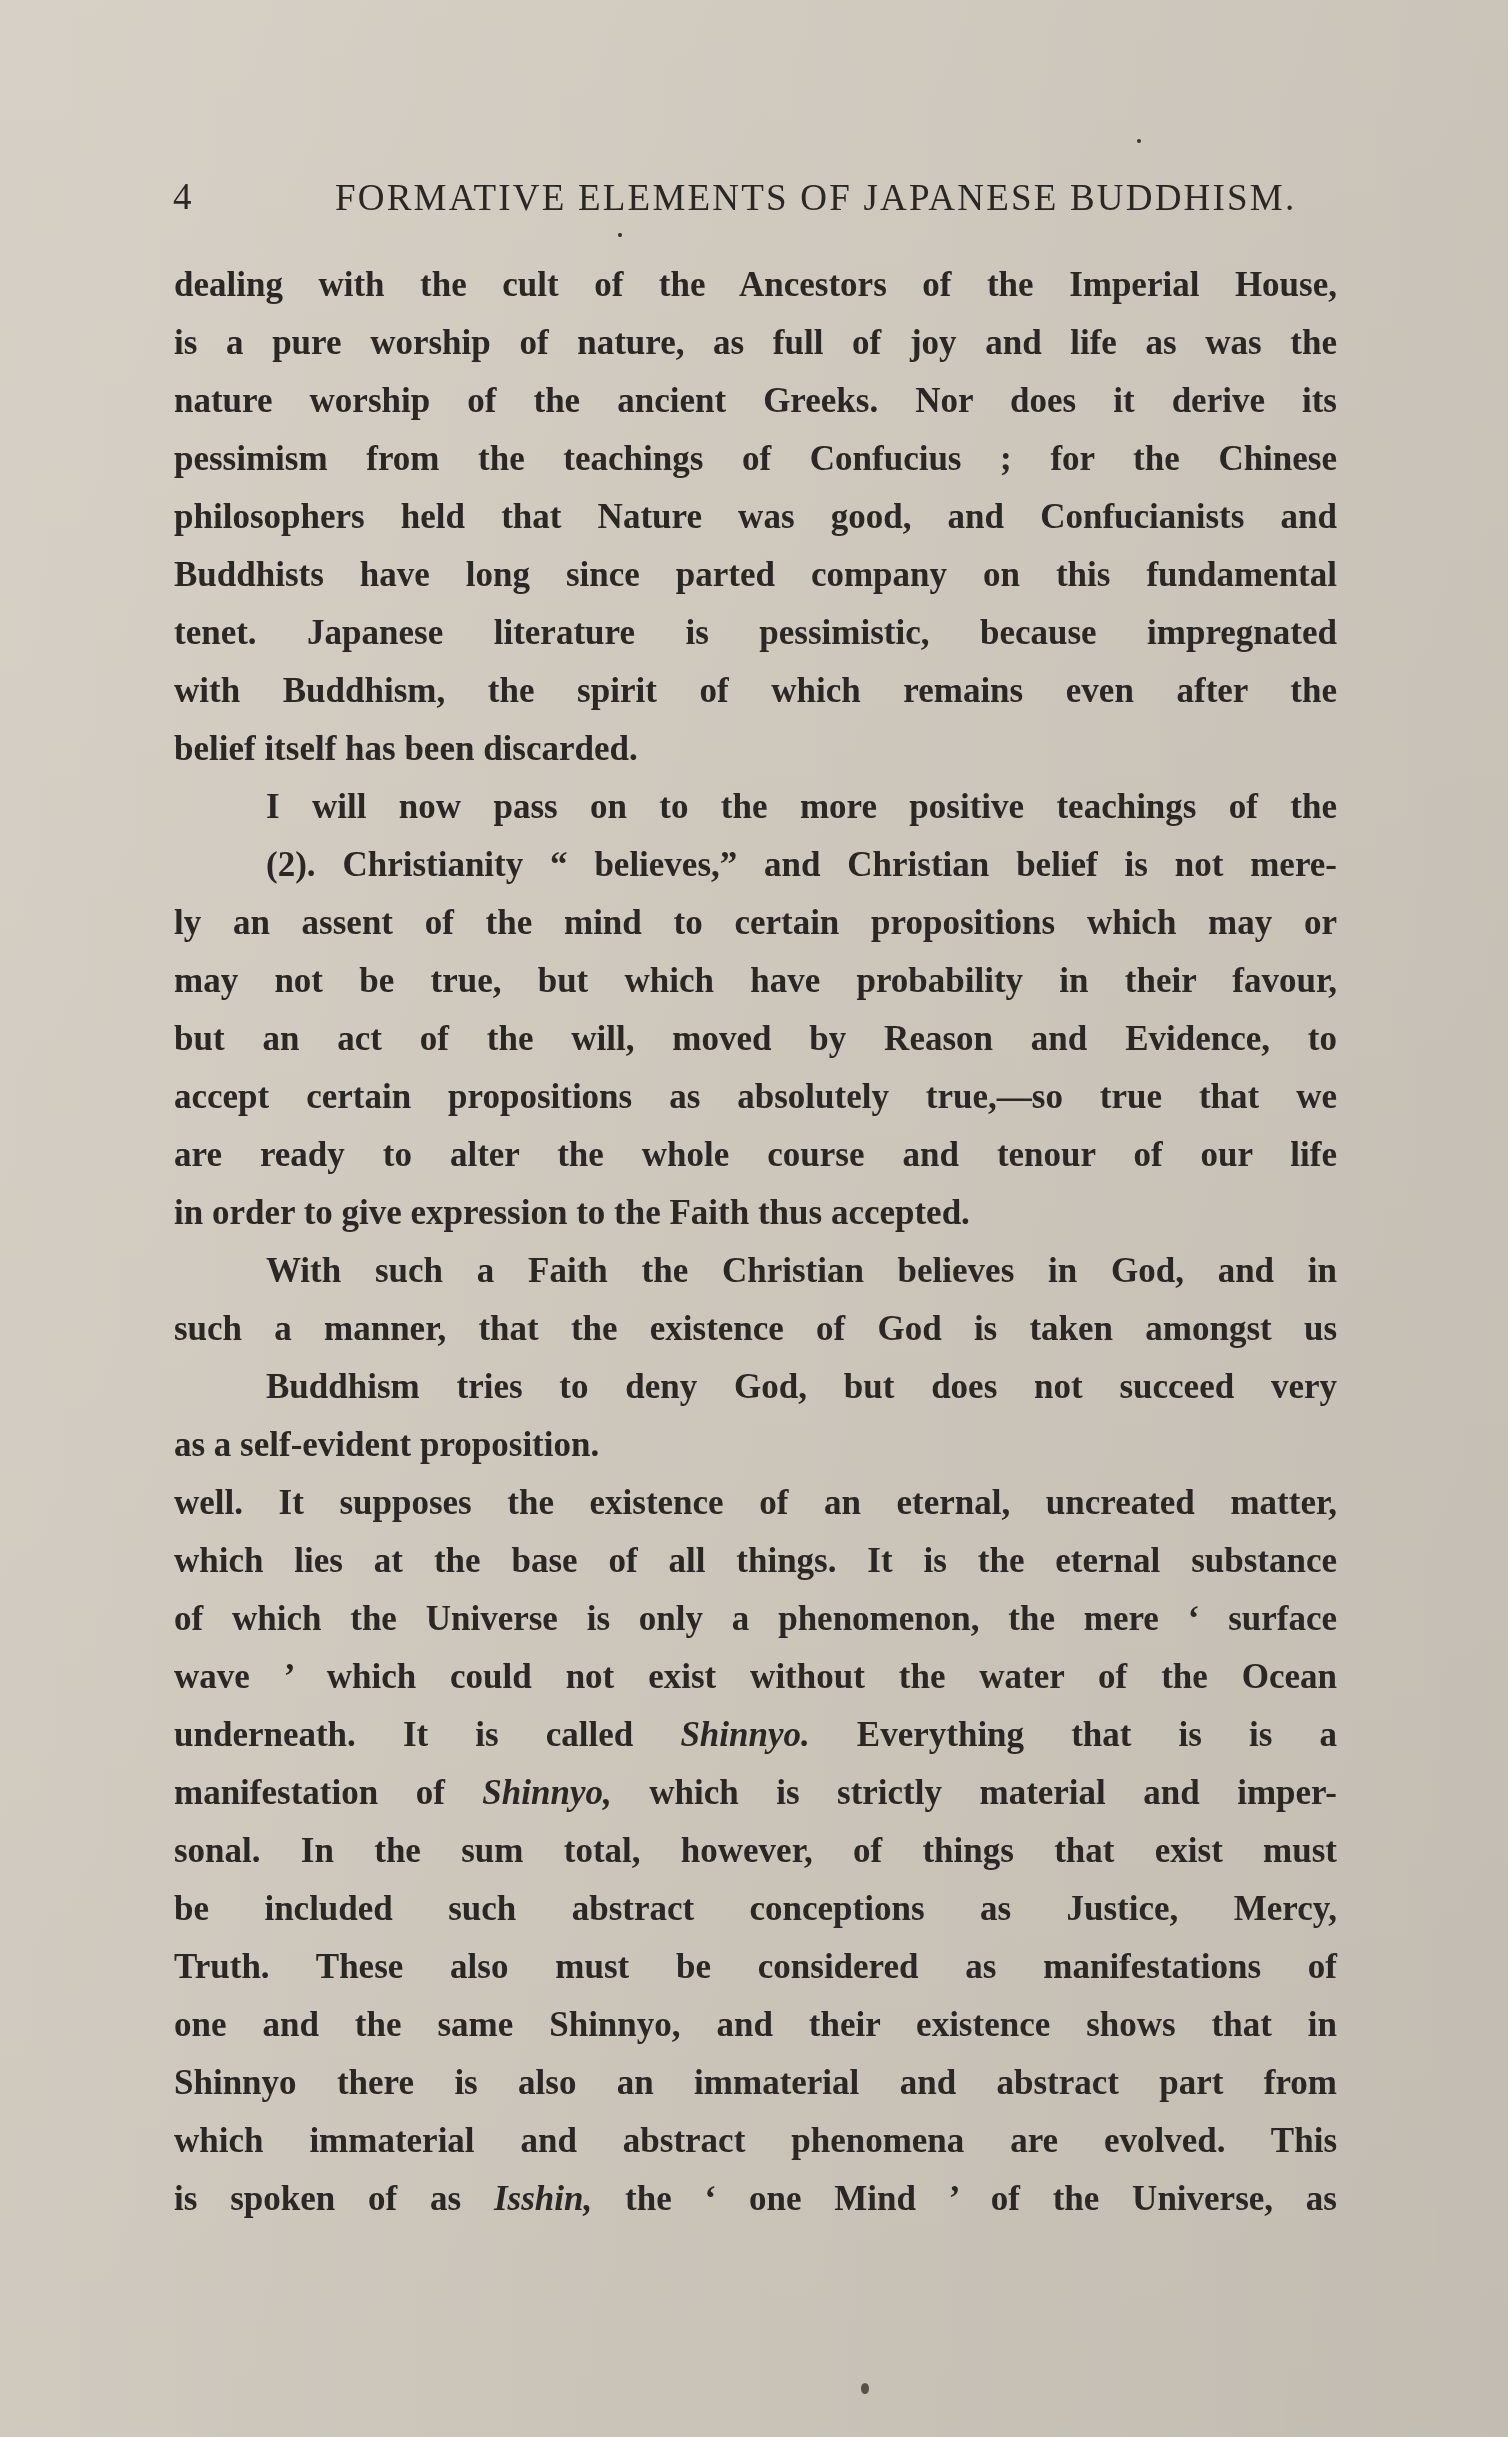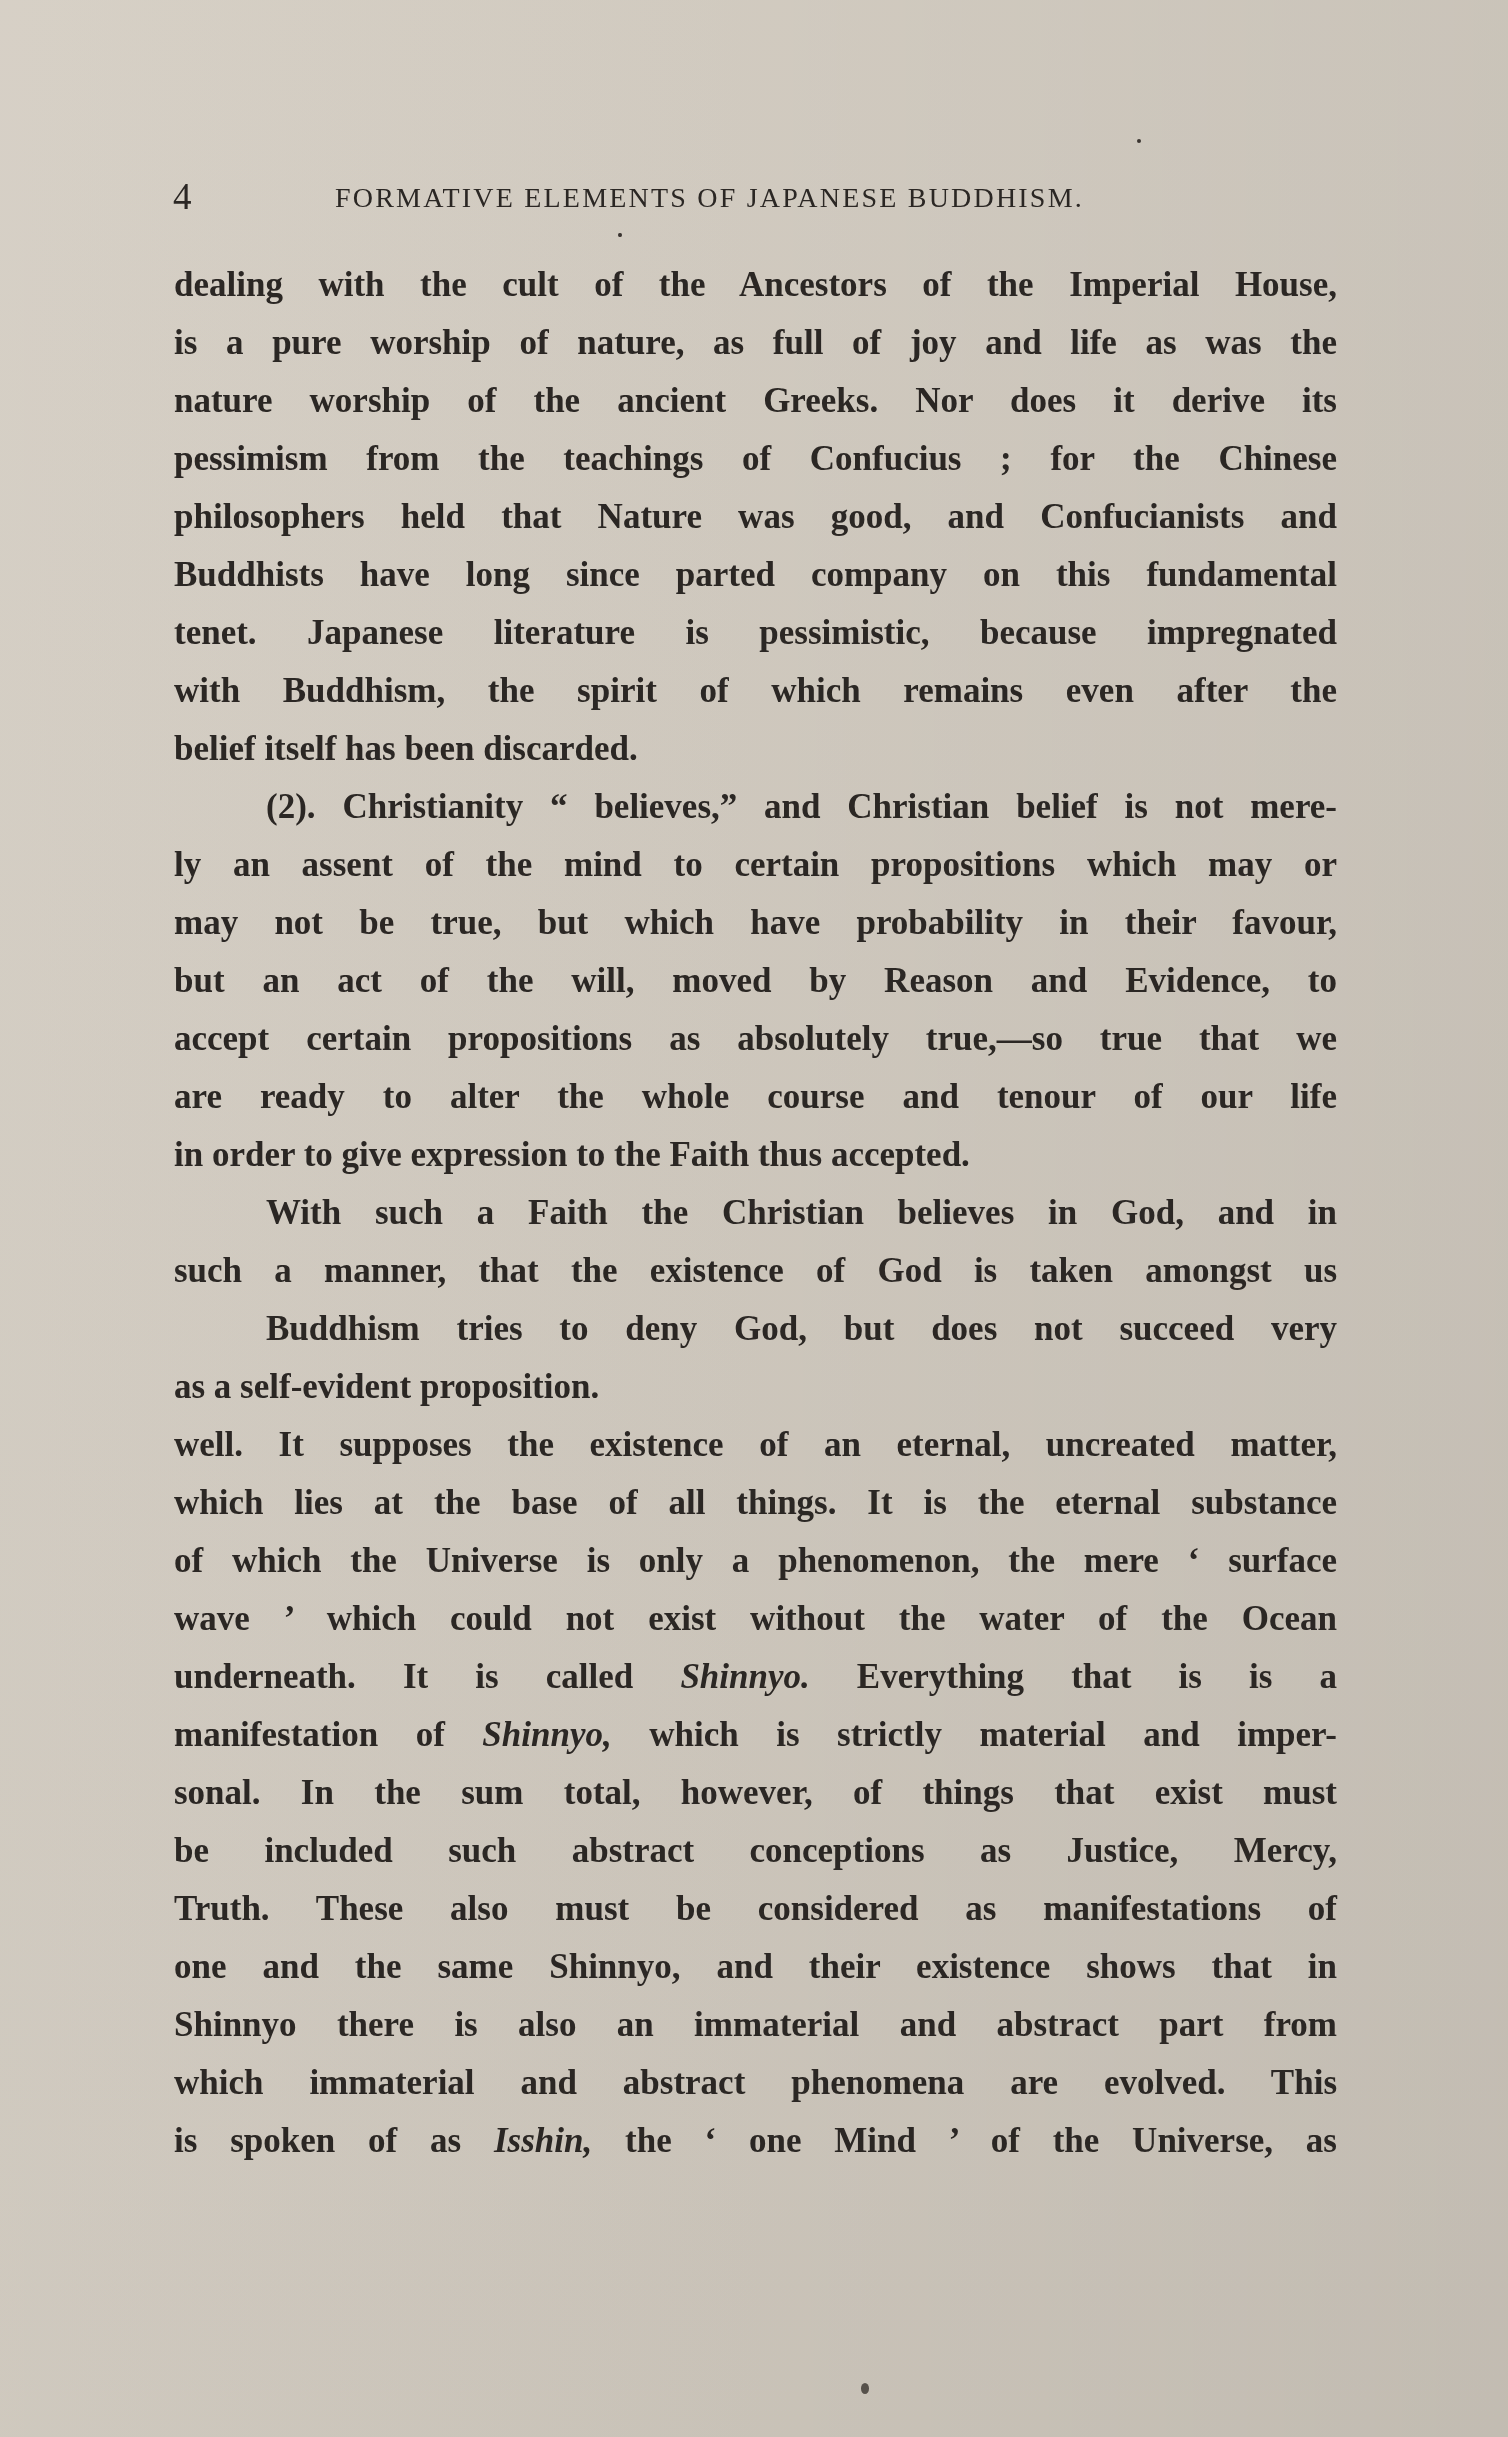--- a/index.html
+++ b/index.html
@@ -21,21 +21,21 @@
   .running-head {
     position: absolute;
     top: 173px; left: 173px; width: 1165px; height: 44px;
   }
   .page-number {
     position: absolute; left: 0; top: 1.8px;
     font-size: 37px; line-height: 44px;
   }
   .head-title {
     position: absolute; left: 162px; top: 7px;
-    font-size: 28px; line-height: 35px;
+    font-size: 37px; line-height: 35px;
     letter-spacing: 2.2px;
     text-transform: uppercase;
   }
   .body-text {
     position: absolute;
     top: 256px; left: 174px; width: 1163px;
     font-size: 35px;
     line-height: 58px;
     font-weight: bold;
   }
@@ -67,20 +67,21 @@
 <div class="body-text" id="body-text">
     <span class="line">dealing with the cult of the Ancestors of the Imperial House,</span>
     <span class="line">is a pure worship of nature, as full of joy and life as was the</span>
     <span class="line">nature worship of the ancient Greeks.  Nor does it derive its</span>
     <span class="line">pessimism from the teachings of Confucius ; for the Chinese</span>
     <span class="line">philosophers held that Nature was good, and Confucianists and</span>
     <span class="line">Buddhists have long since parted company on this fundamental</span>
     <span class="line">tenet.  Japanese literature is pessimistic, because impregnated</span>
     <span class="line">with Buddhism, the spirit of which remains even after the</span>
     <span class="line last">belief itself has been discarded.</span>
+    <span class="line indent">I will now pass on to the more positive teachings of the</span>
     <span class="line indent">(2). Christianity “ believes,” and Christian belief is not mere-</span>
     <span class="line">ly an assent of the mind to certain propositions which may or</span>
     <span class="line">may not be true, but which have probability in their favour,</span>
     <span class="line">but an act of the will, moved by Reason and Evidence, to</span>
     <span class="line">accept certain propositions as absolutely true,—so true that we</span>
     <span class="line">are ready to alter the whole course and tenour of our life</span>
     <span class="line last">in order to give expression to the Faith thus accepted.</span>
     <span class="line indent">With such a Faith the Christian believes in God, and in</span>
     <span class="line">such a manner, that the existence of God is taken amongst us</span>
     <span class="line indent">Buddhism tries to deny God, but does not succeed very</span>

